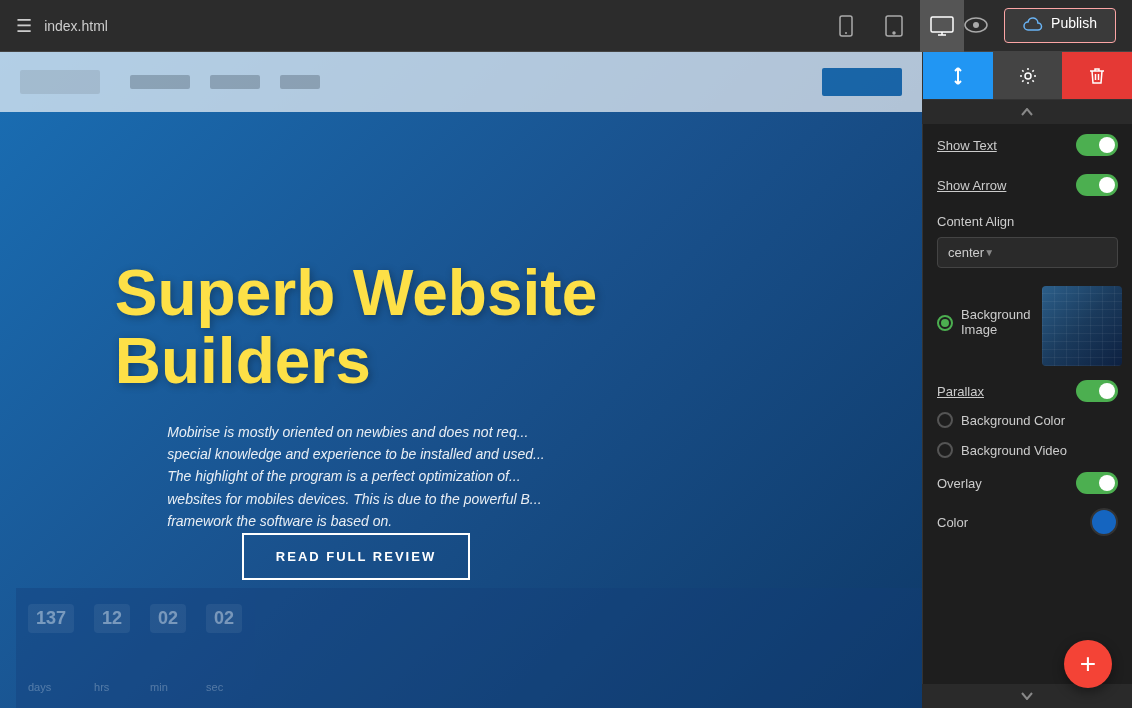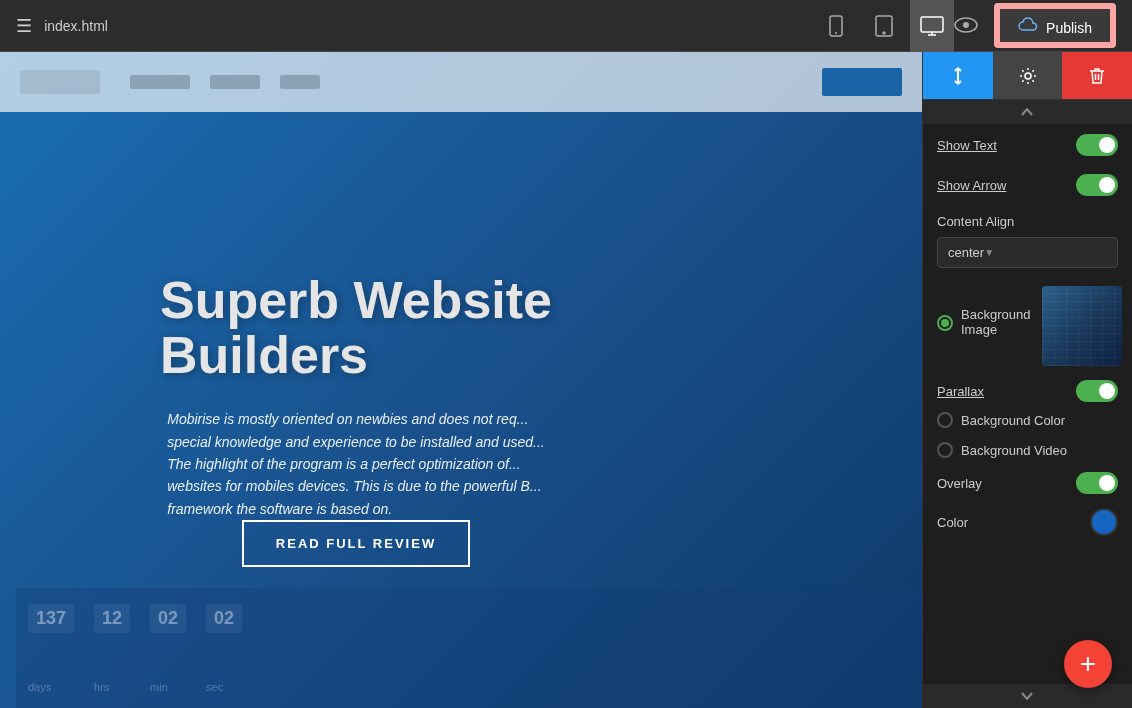--- a/index.html
+++ b/index.html
@@ -15,41 +15,41 @@
     .topbar-filename { color: #ccc; font-size: 14px; flex: 1; }
     .topbar-device-icons { display: flex; gap: 4px; align-items: center; }
     .topbar-device-btn {
       width: 44px; height: 52px; display: flex; align-items: center; justify-content: center;
       cursor: pointer; color: #aaa; font-size: 20px;
     }
     .topbar-device-btn.active { background: #555; color: #fff; }
     .topbar-right { display: flex; align-items: center; gap: 16px; margin-left: auto; }
     .topbar-preview { color: #ccc; font-size: 22px; cursor: pointer; }
     .topbar-publish {
-      display: flex; align-items: flex-end; gap: 8px;
-      background: #3a3a3a; border: 6px solid #fca5a5; color: #fff;
+      display: flex; align-items: flex-start; gap: 8px;
+      background: #3a3a3a; border: 1px solid #fca5a5; color: #fff;
       padding: 6px 18px; border-radius: 4px; cursor: pointer; font-size: 14px;
     }
     .topbar-publish-icon { font-size: 18px; color: #6ab4f5; }
 
     
     .main-area { display: flex; height: calc(708px - 52px); position: relative; }
 
     
     .canvas {
       flex: 1; overflow: hidden; position: relative;
       background: #1565a8;
     }
     .canvas-bg {
       position: absolute; inset: 0;
       background: linear-gradient(135deg, #1a6fb5 0%, #1a4f8a 50%, #0d3460 100%);
       opacity: 0.9;
     }
     .hero-title {
-      font-size: 52px; font-weight: 900; color: #e5e5e5;
+      font-size: 64px; font-weight: 900; color: #fde047;
       line-height: 1.05; margin-bottom: 26px;
       text-shadow: 2px 2px 8px rgba(0,0,0,0.3);
     }
     .hero-body {
       font-size: 14px; color: rgba(255,255,255,0.9);
       line-height: 1.6; font-style: italic; 
       padding: 0 10px;
     }
     .hero-btn {
       display: inline-block; border: 2px solid #fff; color: #fff;

